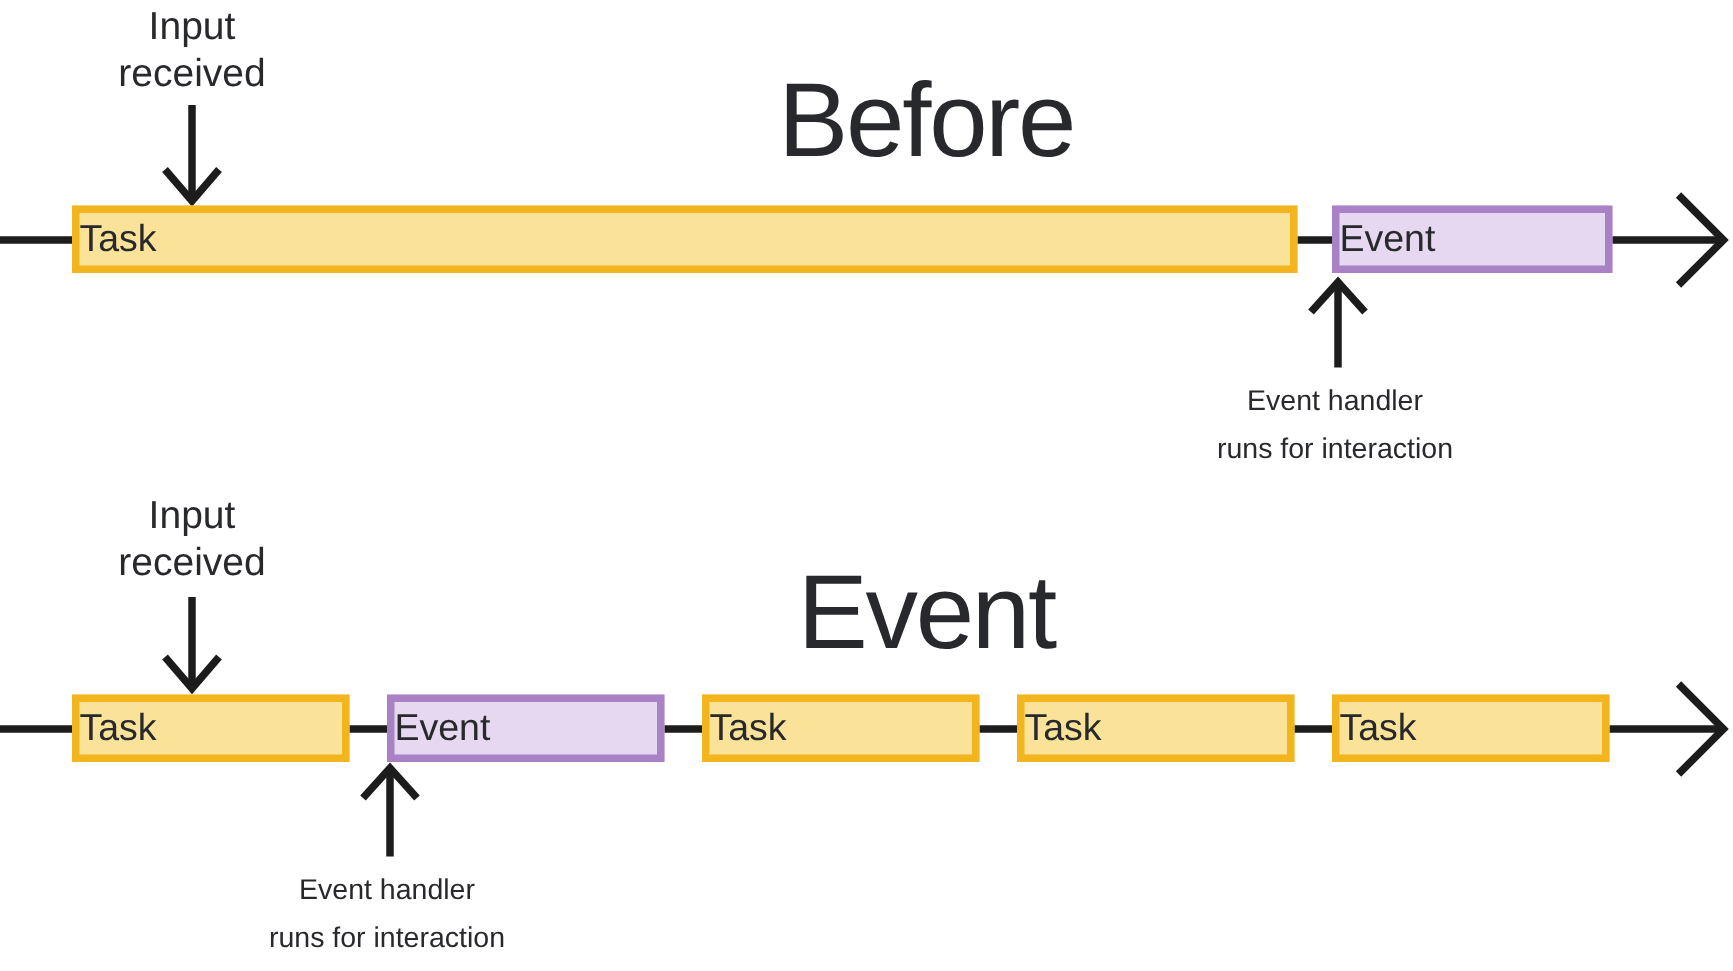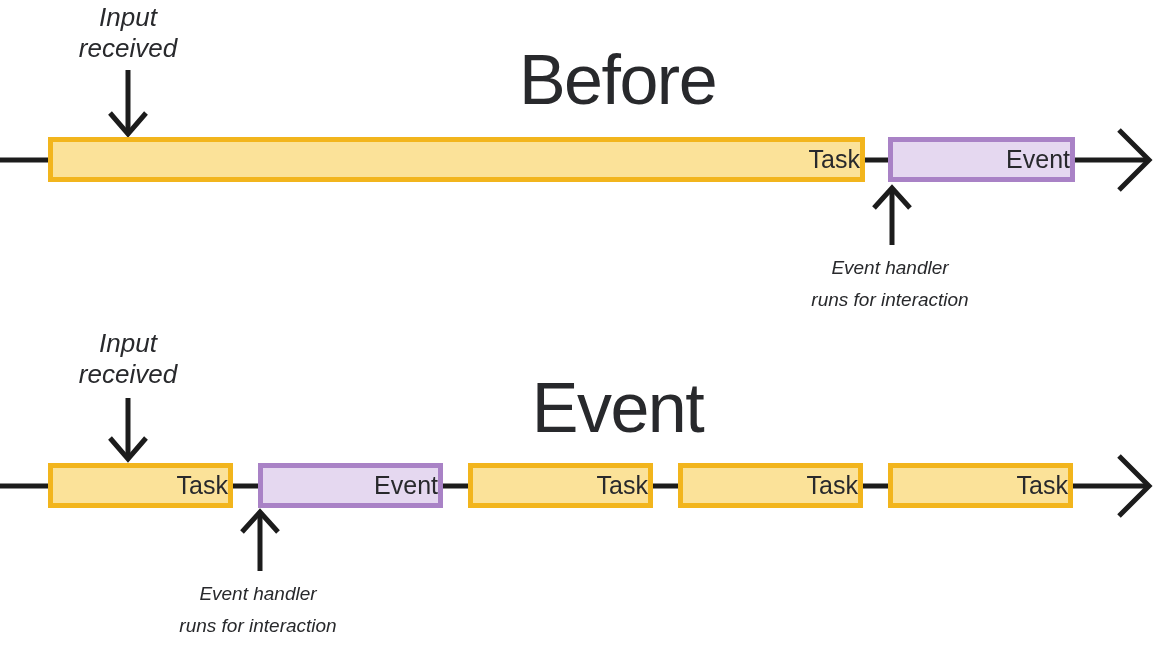--- a/index.html
+++ b/index.html
@@ -16,26 +16,26 @@
   svg.arrow-layer line, svg.arrow-layer polyline{
     stroke:var(--line);stroke-width:5;fill:none;stroke-linejoin:miter;stroke-linecap:butt;
   }
   .title{
     position:absolute;left:0;width:1155px;text-align:center;
     font-size:70px;line-height:70px;font-weight:400;letter-spacing:-1.5px;
     color:var(--text);z-index:2;margin-left:40px;
   }
   .annotation{
     position:absolute;text-align:center;font-size:26px;line-height:31px;
-    white-space:pre-line;color:var(--text);z-index:2;font-style:italic;
+    white-space:pre-line;color:var(--text);z-index:2;
   }
   .handler-note{font-size:19px;line-height:32px;}
   .box{
     position:absolute;height:45px;box-sizing:border-box;border:5px solid;
-    display:flex;align-items:center;justify-content:flex-end;z-index:1;
+    display:flex;align-items:center;justify-content:flex-start;z-index:1;
   }
   .box.task{background:var(--task-fill);border-color:var(--task-border);}
   .box.event{background:var(--event-fill);border-color:var(--event-border);}
   .box span{font-size:25px;line-height:35px;color:var(--text);}
 </style>
 </head>
 <body>
 
 <div class="canvas">
 

